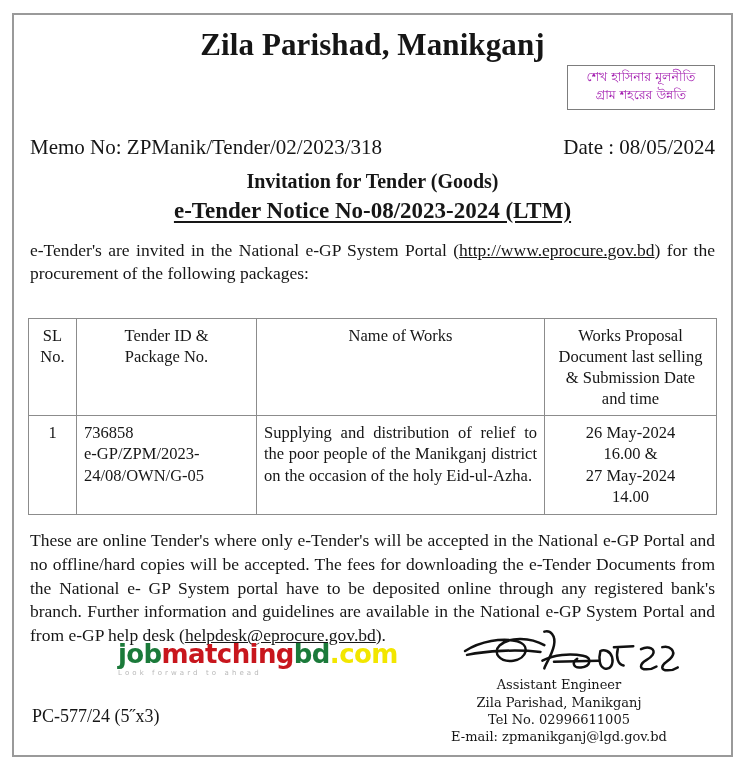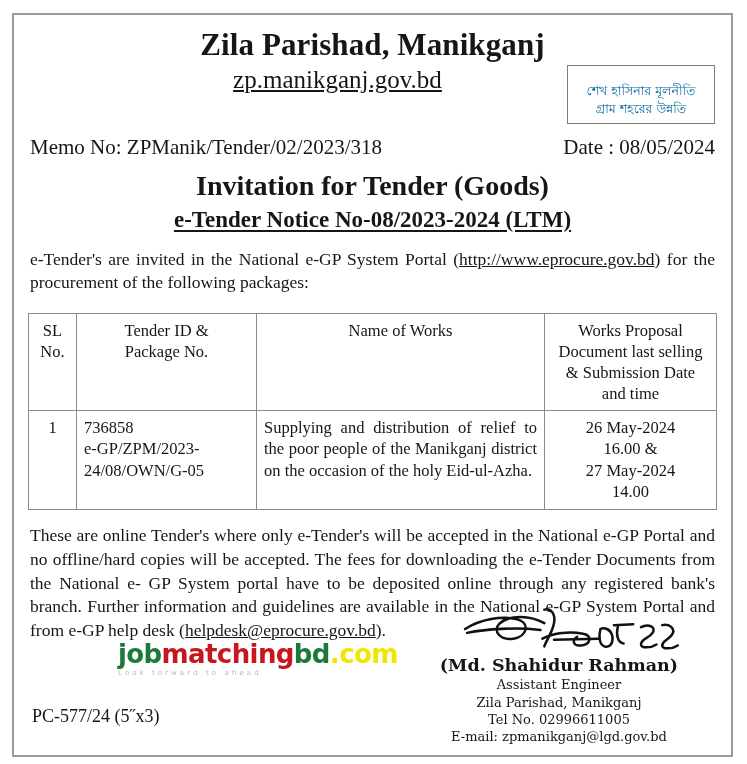--- a/index.html
+++ b/index.html
@@ -57,44 +57,44 @@
     line-height: 1.2;
     margin-top: 2px;
   }
   .slogan-box {
     position: absolute;
     right: 2px;
     top: 0px;
     width: 148px;
     border: 1px solid #7d7d7d;
     box-sizing: border-box;
-    padding: 16px 4px 4px 4px;
+    padding: 2px 4px 4px 4px;
     text-align: center;
     font-family: "DejaVu Sans", sans-serif;
     font-size: 12.5px;
     line-height: 1.5;
-    color: #0369a1;
+    color: #a21caf;
   }
   .slogan-line { display: block; white-space: nowrap; }
 
   
   .memo-row {
     display: flex;
     justify-content: space-between;
     align-items: center;
     font-size: 21px;
     margin-top: 18px;
     padding: 0 2px;
   }
 
   
   .invitation-heading {
     text-align: center;
     font-weight: bold;
-    font-size: 28px;
+    font-size: 20px;
     margin-top: 10px;
   }
   .enotice-heading {
     text-align: center;
     font-weight: bold;
     font-size: 23px;
     margin-top: 5px;
     text-decoration: underline;
     text-underline-offset: 3px;
   }
@@ -114,21 +114,21 @@
   }
   .para-after-table {
     margin-top: 14px;
     text-align: justify;
   }
 
   
   .tender-table {
     width: 100%;
     border-collapse: collapse;
-    margin-top: 18px;
+    margin-top: 32px;
     table-layout: fixed;
   }
   .tender-table th,
   .tender-table td {
     border: 1px solid #8c8c8c;
     vertical-align: top;
     padding: 6px 7px;
     font-size: 16.5px;
     line-height: 1.28;
   }
@@ -209,21 +209,20 @@
 </style>
 </head>
 <body>
 
 <div class="notice-frame">
   <div class="frame-inner">
 
     <div class="org-title">Zila Parishad, Manikganj</div>
 
     <div class="header-row">
-      <div class="website">zp.manikganj.gov.bd</div>
 
       <div class="slogan-box">
         <span class="slogan-line">শেখ হাসিনার মূলনীতি</span>
         <span class="slogan-line">গ্রাম শহরের উন্নতি</span>
       </div>
     </div>
 
     <div class="memo-row">
       <span>Memo No: ZPManik/Tender/02/2023/318</span>
       <span>Date : 08/05/2024</span>
@@ -300,20 +299,19 @@
         <path d="M140 10 C 146 8, 152 14, 150 24 C 148 34, 142 42, 140 48"></path>
         <path d="M138 40 C 150 34, 166 32, 180 35 C 190 37, 188 46, 178 47 C 170 48, 168 42, 174 38"></path>
         <path d="M150 41 L 196 40"></path>
         <path d="M198 30 C 196 38, 197 46, 202 48 C 208 50, 212 44, 210 36 C 208 30, 202 28, 198 30 Z"></path>
         <path d="M216 28 C 214 36, 216 44, 222 45"></path>
         <path d="M212 26 L 232 25"></path>
         <path d="M240 28 C 248 24, 256 28, 252 34 C 248 40, 240 40, 240 46 C 240 50, 250 50, 256 46"></path>
         <path d="M262 26 C 270 24, 276 30, 272 36 C 268 42, 262 42, 262 47 C 262 51, 272 51, 278 47"></path>
       </g>
     </svg>
-    <div class="sig-name">(Md. Shahidur Rahman)</div>
     <div class="sig-line">Assistant Engineer</div>
     <div class="sig-line">Zila Parishad, Manikganj</div>
     <div class="sig-line">Tel No. 02996611005</div>
     <div class="sig-line">E-mail: zpmanikganj@lgd.gov.bd</div>
   </div>
 
 </div>
 
 </body></html>

